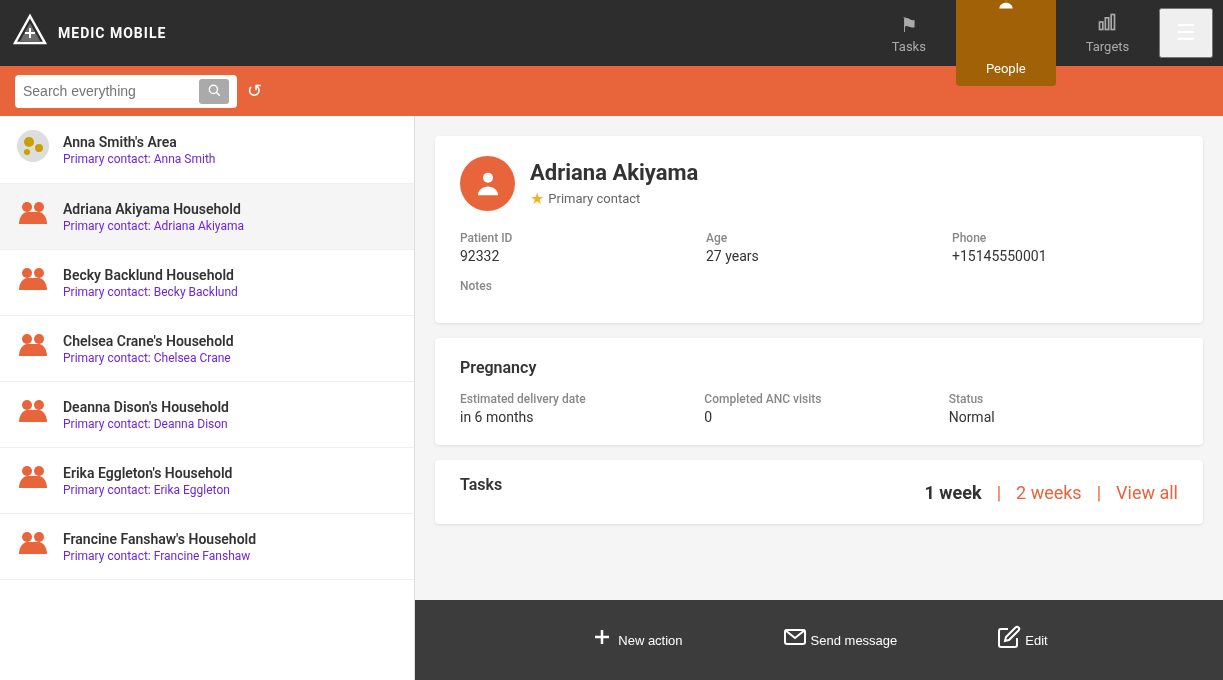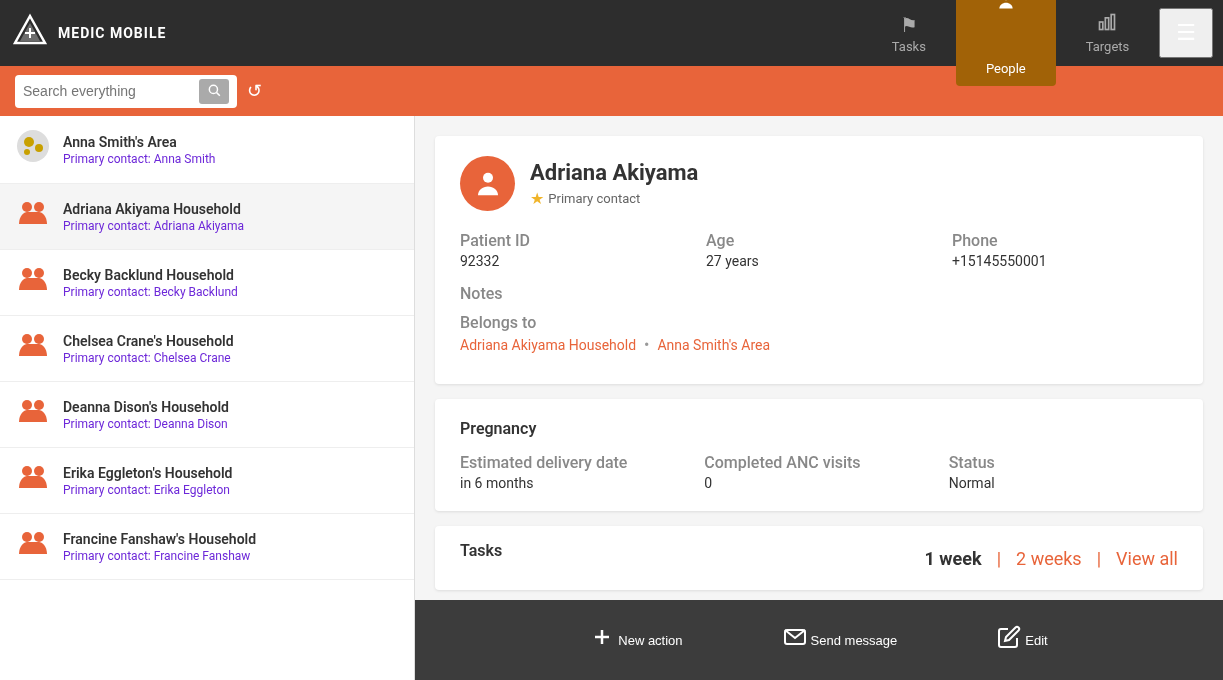--- a/index.html
+++ b/index.html
@@ -208,21 +208,21 @@
     }
     .star-icon { color: #f0b429; font-size: 16px; }
 
     .profile-details {
       display: grid;
       grid-template-columns: 1fr 1fr 1fr;
       gap: 15px 20px;
       margin-bottom: 15px;
     }
     .detail-label {
-      font-size: 16px;
+      font-size: 12px;
       color: #888;
       font-weight: 500;
       margin-bottom: 3px;
     }
     .detail-value {
       font-size: 14px;
       color: #333;
     }
     .notes-section { margin: 10px 0; }
     .belongs-section { margin: 10px 0; }
@@ -494,28 +494,20 @@
         <div>
           <div class="detail-label">Phone</div>
           <div class="detail-value">+15145550001</div>
         </div>
       </div>
 
       <div class="notes-section">
         <div class="detail-label">Notes</div>
       </div>
 
-      <div class="belongs-section">
-        <div class="detail-label">Belongs to</div>
-        <div class="belongs-links">
-          <a href="#">Adriana Akiyama Household</a>
-          <span class="dot-separator">•</span>
-          <a href="#">Anna Smith's Area</a>
-        </div>
-      </div>
     </div>
 
     <div class="pregnancy-card">
       <div class="card-title">Pregnancy</div>
       <div class="pregnancy-details">
         <div>
           <div class="detail-label">Estimated delivery date</div>
           <div class="detail-value">in 6 months</div>
         </div>
         <div>

